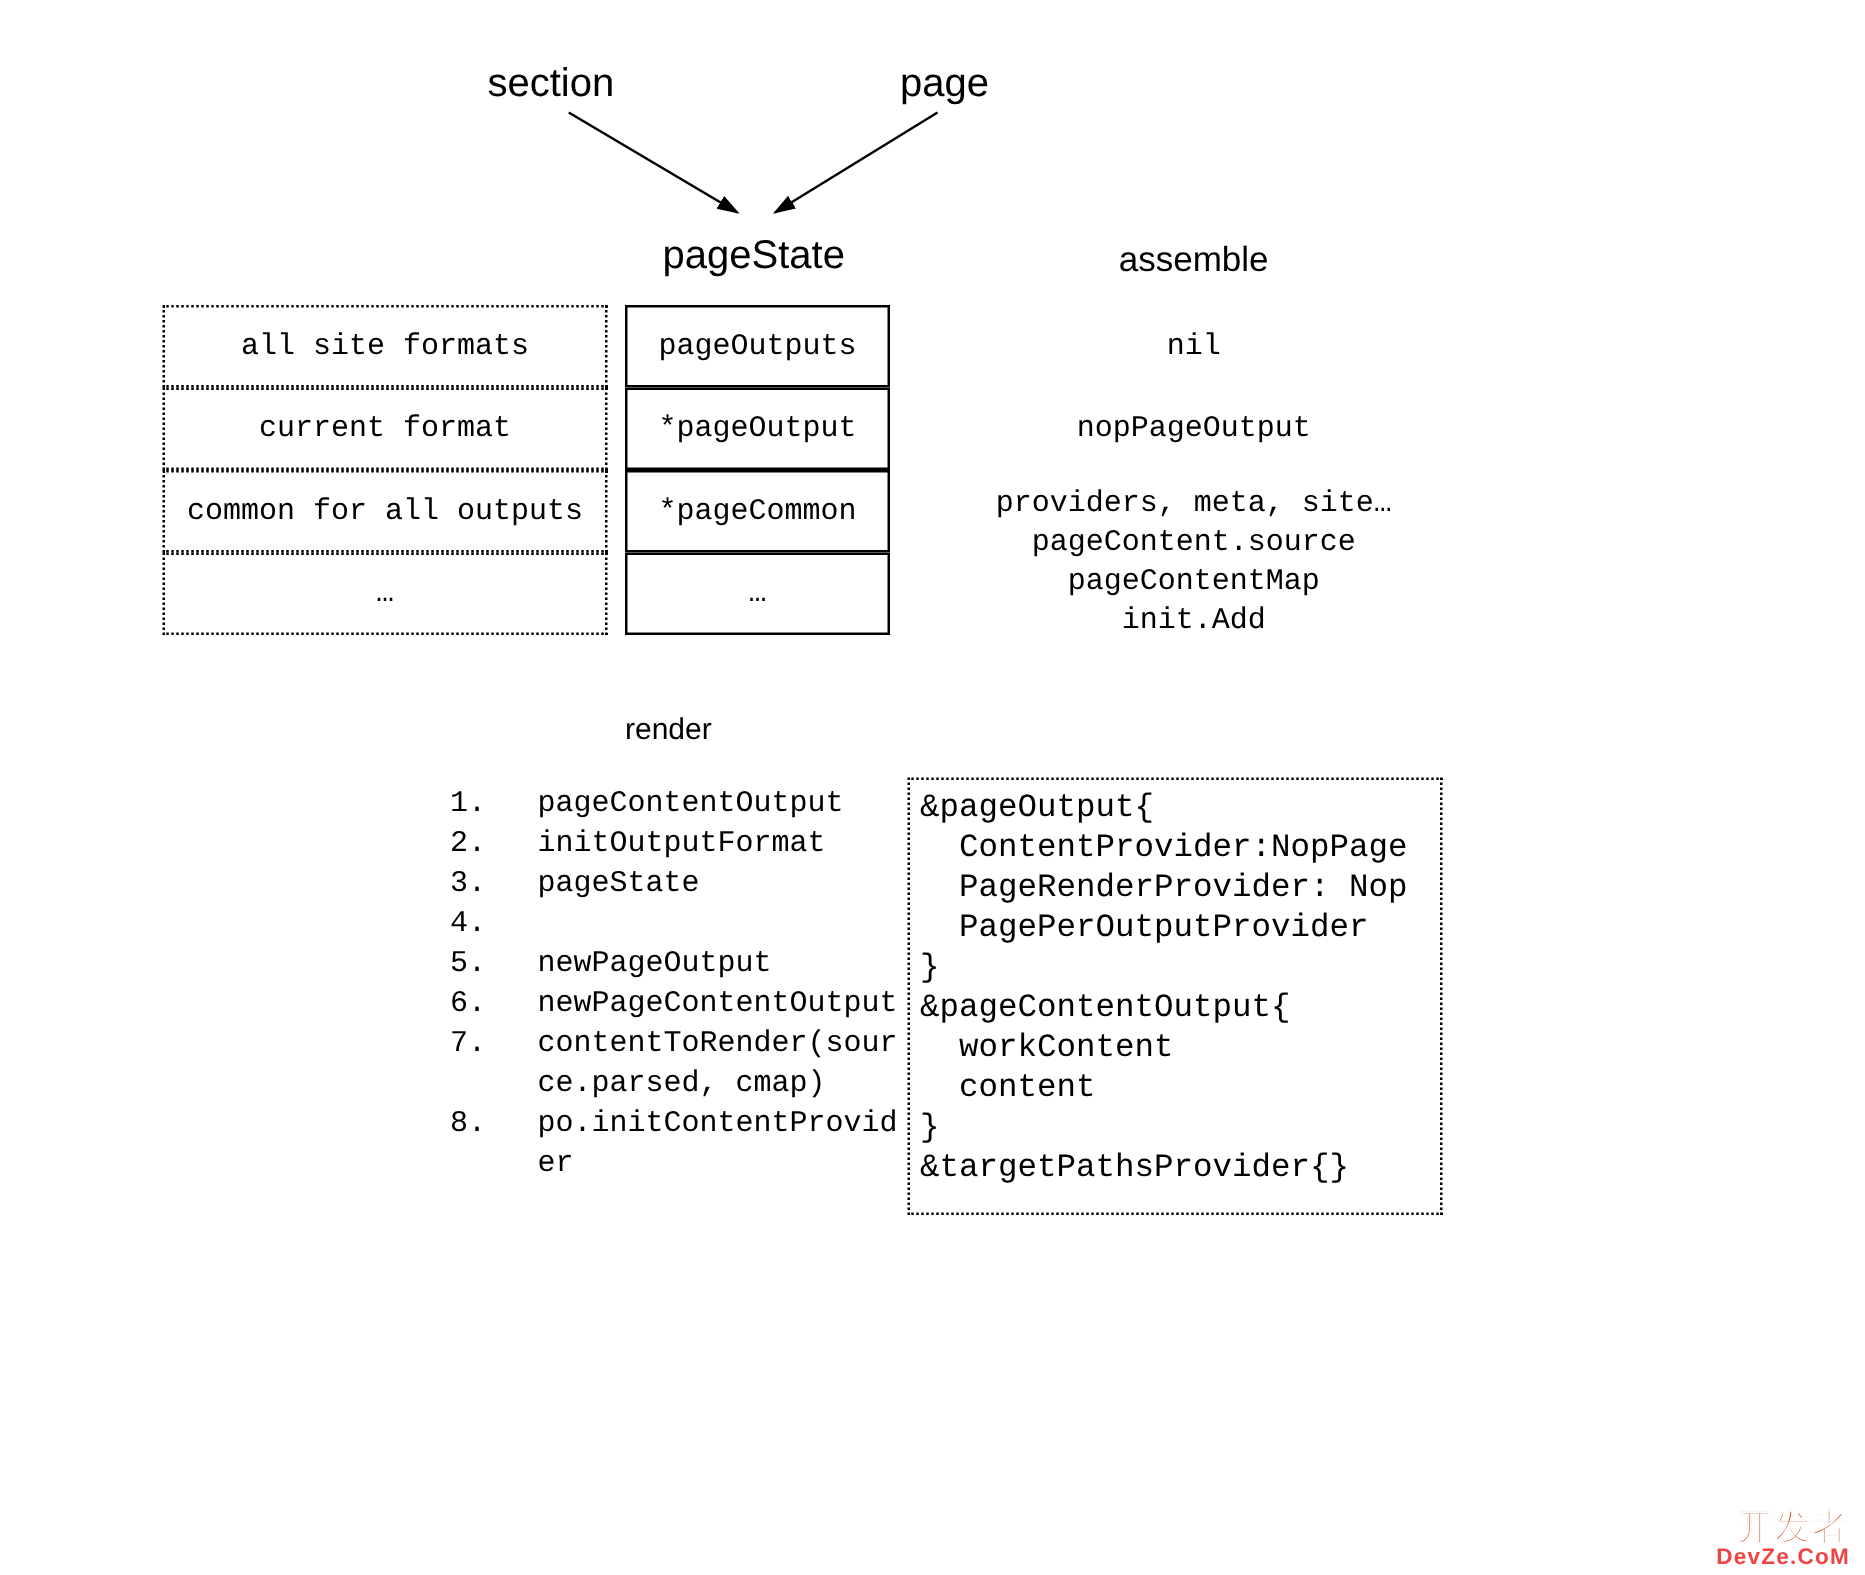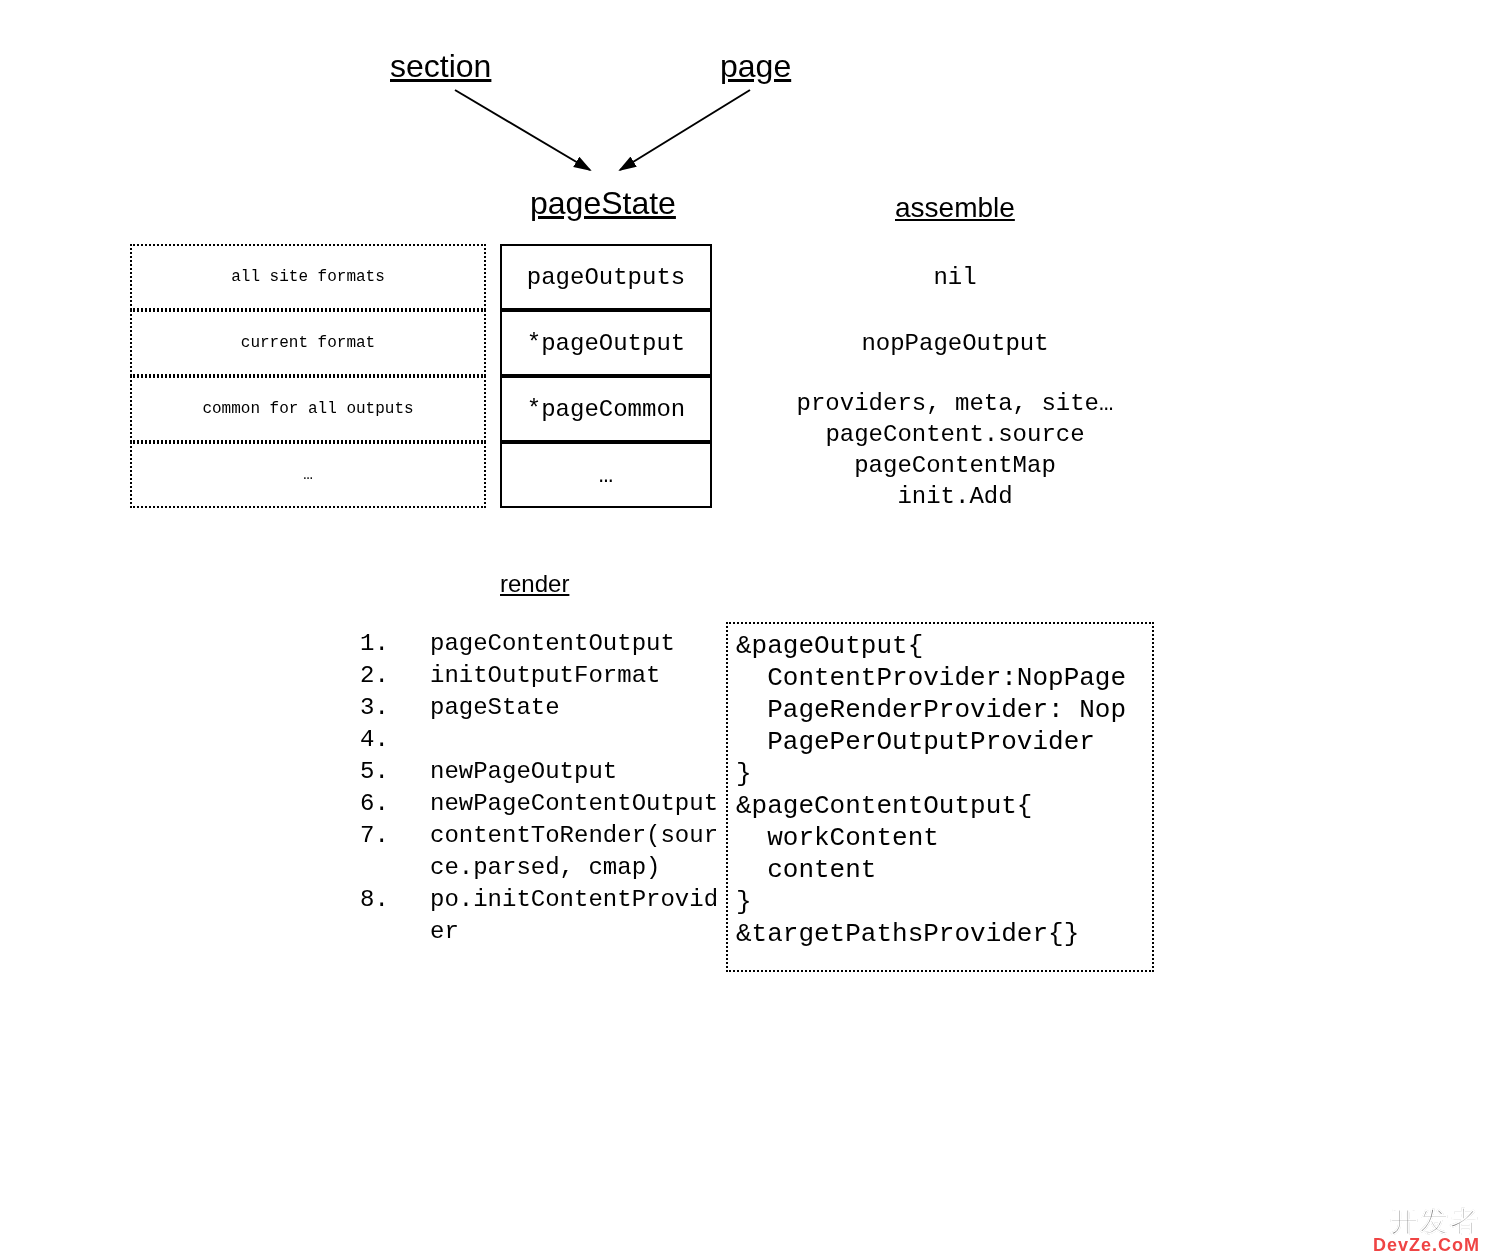--- a/index.html
+++ b/index.html
@@ -7,38 +7,38 @@
     padding: 0;
     width: 1492px;
     height: 1260px;
     background: #ffffff;
     font-family: Helvetica, Arial, sans-serif;
     color: #000;
     position: relative;
     overflow: hidden;
   }
   .abs { position: absolute; }
-  .sans { font-family: Helvetica, Arial, sans-serif; text-decoration: underline; }
+  .sans { font-family: Helvetica, Arial, sans-serif; }
   .solid-cell {
     border: 2px solid #000;
     display: flex;
     align-items: center;
     justify-content: center;
     font-family: "Courier New", Courier, monospace;
     font-size: 24px;
     background: #fff;
     box-sizing: border-box;
   }
   .dotted-cell {
     border: 2px dotted #000;
     display: flex;
     align-items: center;
     justify-content: center;
     font-family: "Courier New", Courier, monospace;
-    font-size: 16px;
+    font-size: 24px;
     box-sizing: border-box;
   }
   .dotted-box {
     border: 2px dotted #000;
     box-sizing: border-box;
     font-family: Liberation Mono, monospace;
     font-size: 26px;
     line-height: 32px;
     padding: 6px 8px;
     white-space: pre;
@@ -61,21 +61,21 @@
   .watermark {
     position: absolute;
     right: 12px;
     bottom: 6px;
     font-family: Arial, sans-serif;
     text-align: right;
     line-height: 1;
   }
   .watermark .cn {
     font-size: 28px;
-    color: #737373;
+    color: #c2410c;
     -webkit-text-stroke: 0.6px #fff;
     text-shadow: 0 0 2px #fff;
     font-weight: 700;
     letter-spacing: 2px;
   }
   .watermark .en {
     font-size: 18px;
     color: #ef4444;
     font-weight: 700;
     letter-spacing: 1px;

